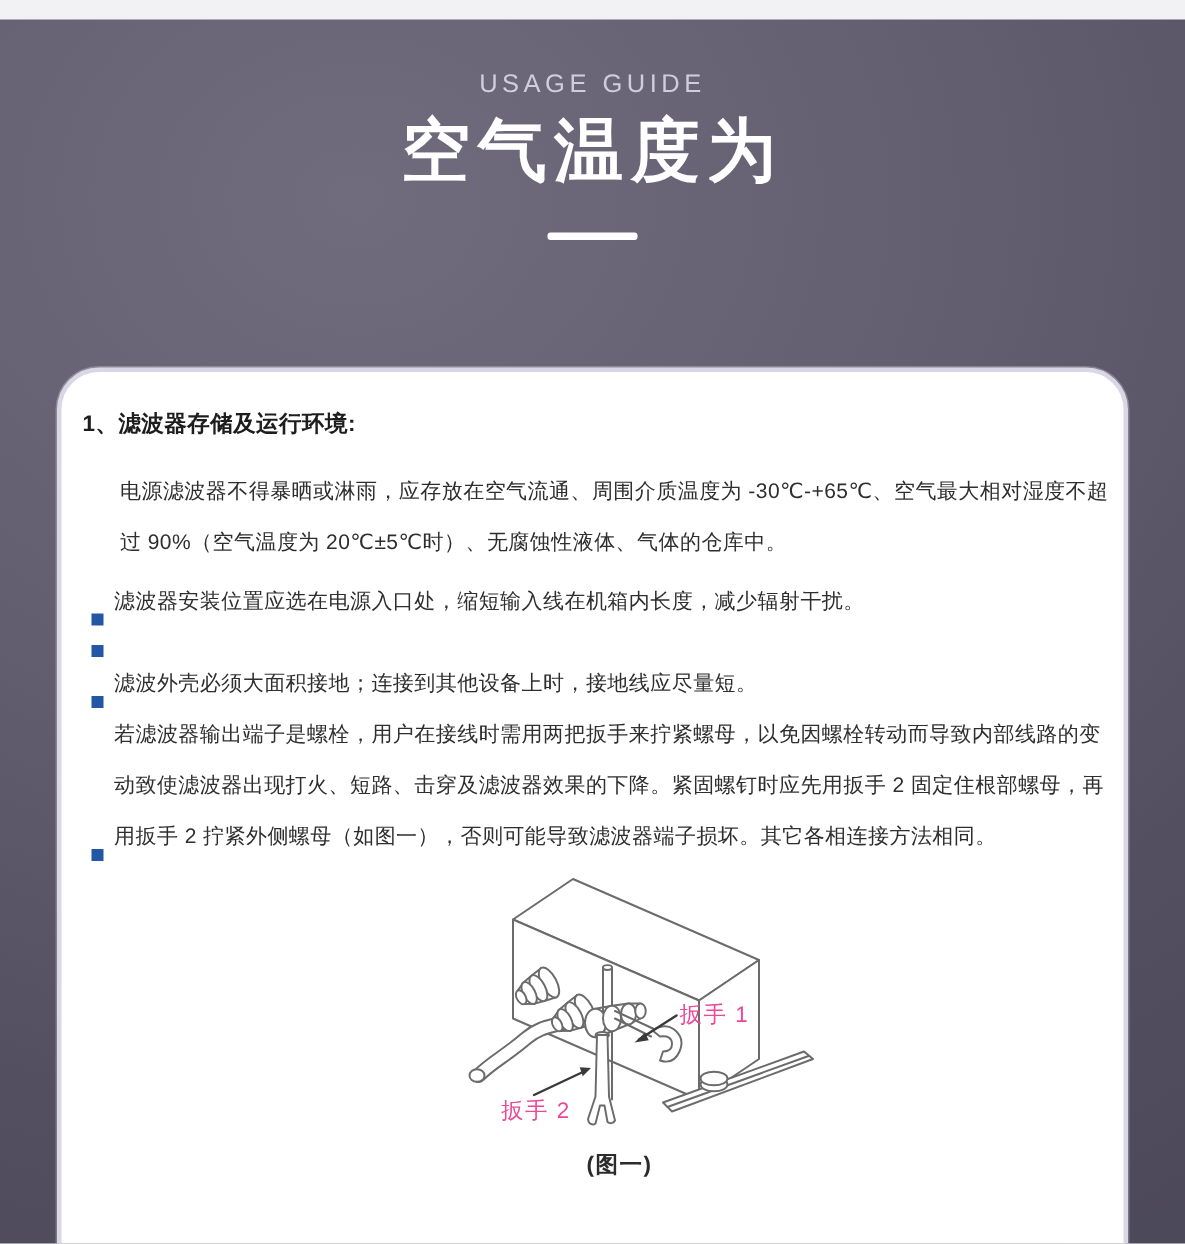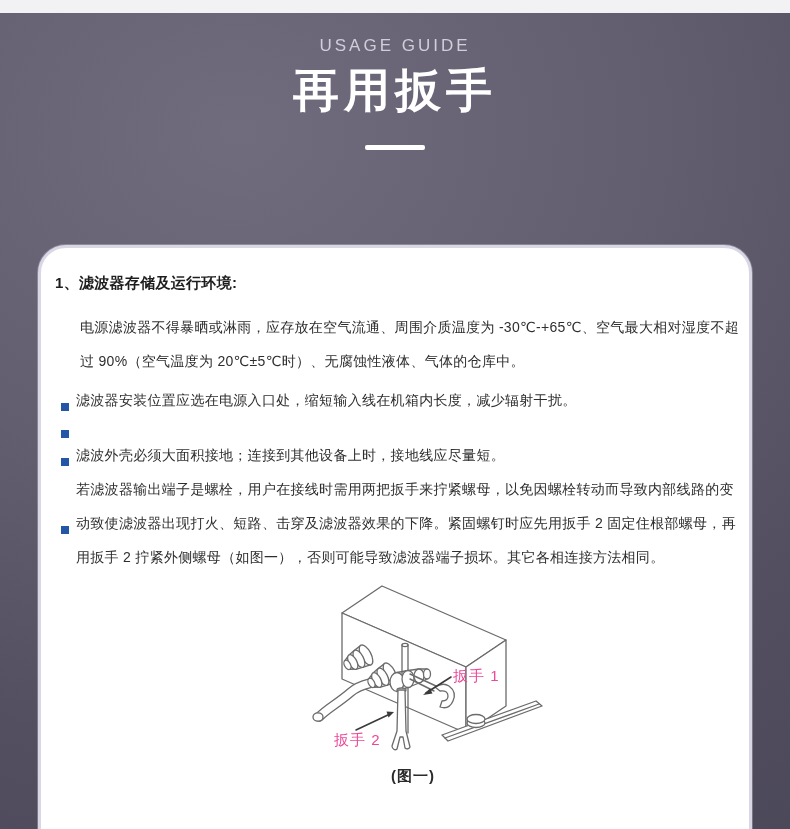--- a/index.html
+++ b/index.html
@@ -5,21 +5,21 @@
   html,body{margin:0;padding:0;}
   body{
     width:790px;height:829px;overflow:hidden;position:relative;
     font-family:"Liberation Sans","DejaVu Sans",sans-serif;
     background:radial-gradient(140% 110% at 30% 16%, #706c7e 0%, #625e70 38%, #534f61 68%, #494656 100%);
   }
   .top-strip{
     position:absolute;top:0;left:0;width:790px;height:13px;
     background:#f2f1f4;
   }
-  .header{ text-align:center; padding-top:36px; }
+  .header{ text-align:center; padding-top:46px; }
   .eyebrow{
     display:block; color:#d0cedb; font-size:17px; letter-spacing:3px;
     line-height:20px; font-weight:400;
   }
   .page-title{
     display:block; color:#ffffff; font-size:46px; font-weight:700;
     letter-spacing:5px; line-height:52px; margin-top:8px;
   }
   .title-dash{
     width:60px; height:4.5px; background:#ffffff; border-radius:2px;
@@ -34,21 +34,21 @@
   .sec-heading{
     font-size:15px; font-weight:700; color:#1d1d1d; line-height:22px;
     letter-spacing:.3px; margin:0;
   }
   .sec1-para{
     margin:16px 0 0 0; padding-left:25px; font-size:14px; line-height:34px;
     letter-spacing:.3px;
   }
   .sec2-heading{ margin-top:8px; }
   .bullet-list{ list-style:none; margin:5px 0 0 0; padding:0; }
-  .bullet-item{ display:flex; align-items:center; }
+  .bullet-item{ display:flex; align-items:flex-end; }
   .bullet-square{
     flex:0 0 auto; width:8px; height:8px; background:#2356a5;
     margin:13px 7px 0 6px;
   }
   .bullet-text{ font-size:14px; line-height:34px; letter-spacing:.3px; }
   .figure{
     position:relative; width:240px; height:176px; margin:9px 0 0 249px;
   }
   .figure svg{ display:block; }
   .fig-label{
@@ -62,21 +62,21 @@
     color:#2b2b2b; letter-spacing:1px; margin-top:8px; font-weight:700;
   }
 </style>
 </head>
 <body>
 
 <div class="top-strip"></div>
 
 <div class="header">
   <span class="eyebrow">USAGE GUIDE</span>
-  <span class="page-title">再用扳手</span>
+  <span class="page-title">空气温度为</span>
   <div class="title-dash"></div>
 </div>
 
 <div class="card">
   <div class="card-content">
 
     <p class="sec-heading">1、滤波器存储及运行环境:</p>
     <p class="sec1-para">电源滤波器不得暴晒或淋雨，应存放在空气流通、周围介质温度为 -30℃-+65℃、空气最大相对湿度不超过 90%（空气温度为 20℃±5℃时）、无腐蚀性液体、气体的仓库中。</p>
 
 

